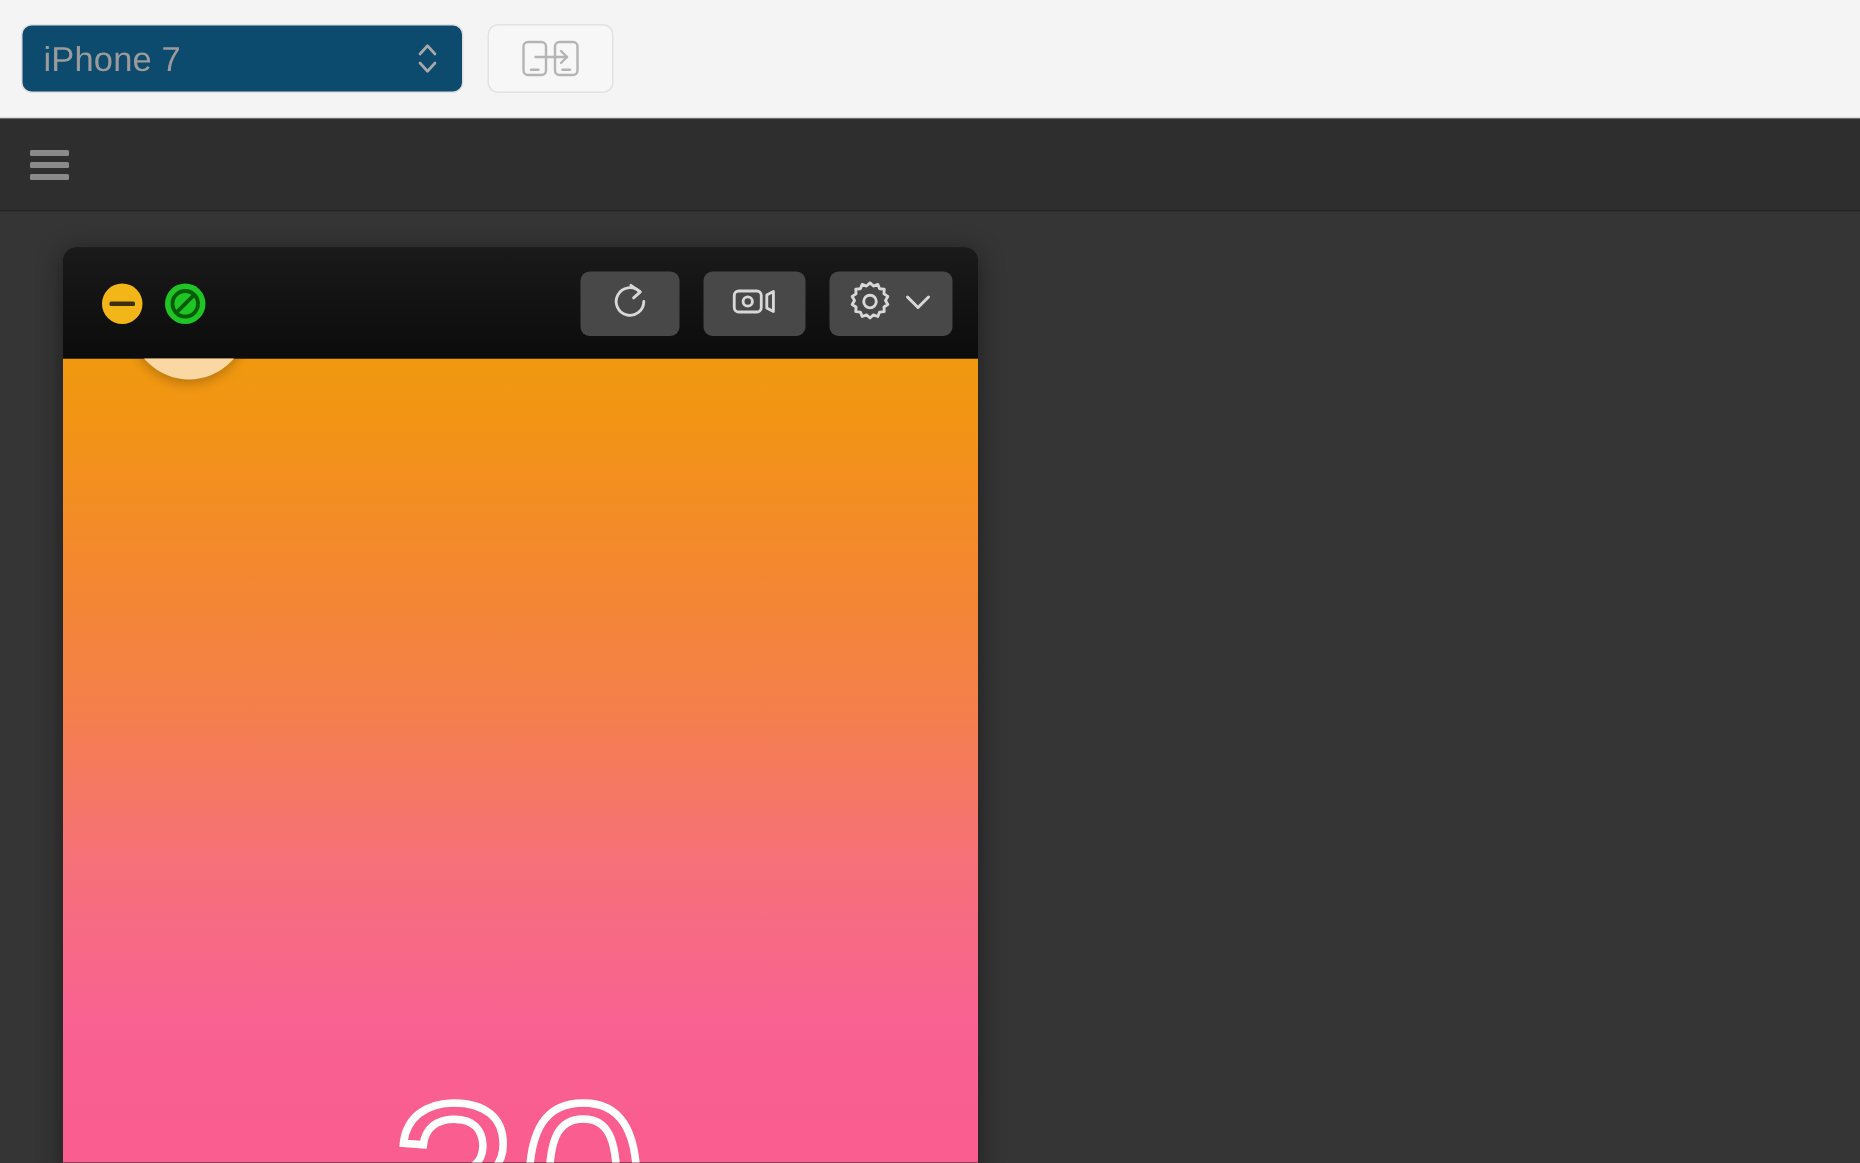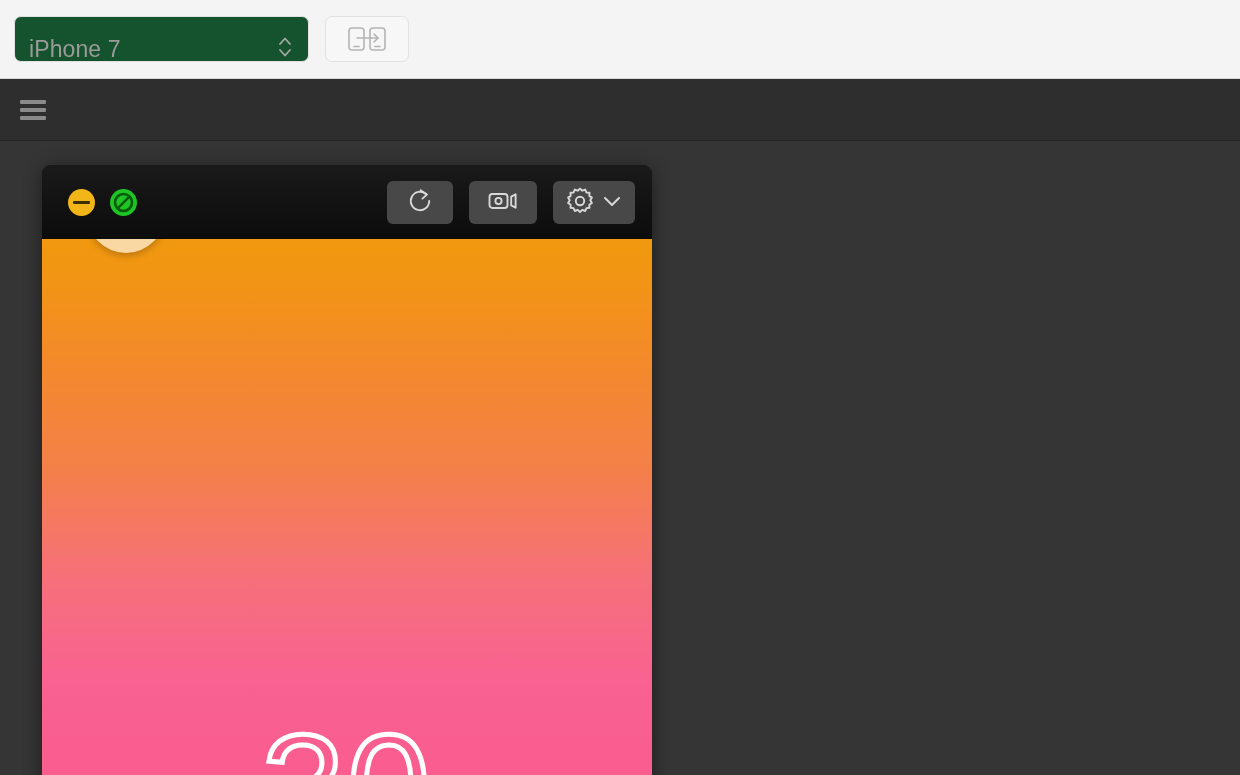--- a/index.html
+++ b/index.html
@@ -25,25 +25,25 @@
     display: flex;
     align-items: center;
     padding-left: 14px;
     gap: 16px;
   }
 
   .device-select {
     position: relative;
     width: 295px;
     height: 46px;
-    background: #14532d;
+    background: #0c4a6e;
     border: 1px solid #e0e0e0;
     border-radius: 7px;
     display: flex;
-    align-items: flex-end;
+    align-items: center;
     padding: 0 14px;
     cursor: pointer;
   }
   .device-select-label {
     font-size: 23px;
     color: #9b9b9b;
     font-weight: 400;
     letter-spacing: 0.1px;
     line-height: 1;
     flex: 1;

